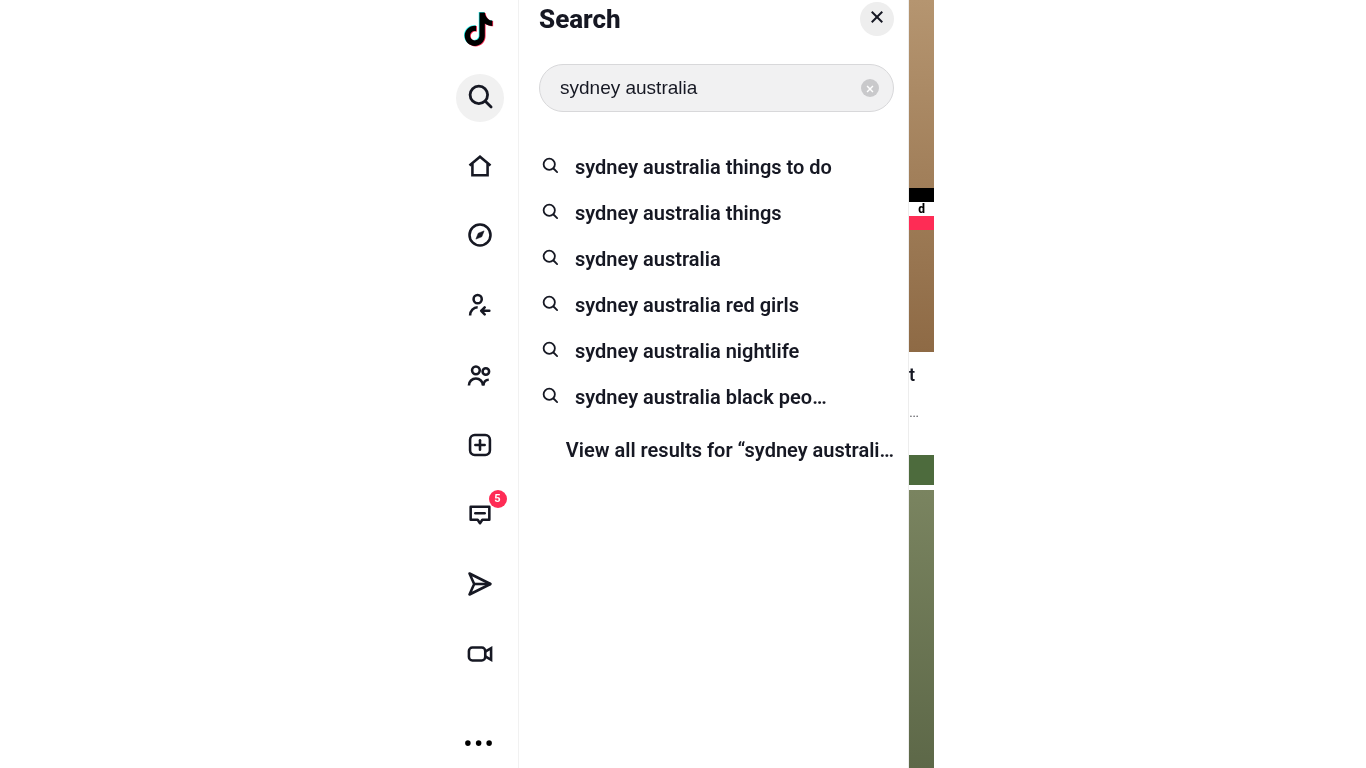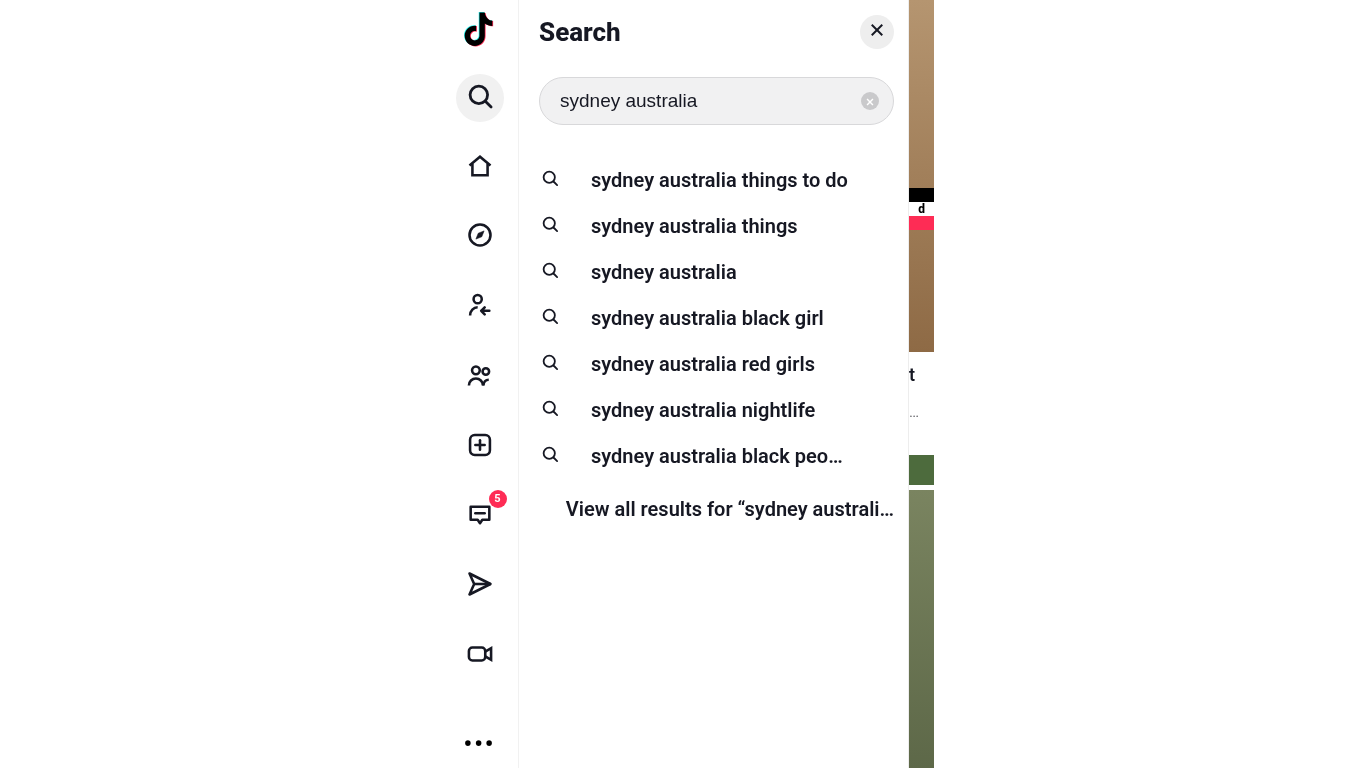--- a/index.html
+++ b/index.html
@@ -72,21 +72,21 @@
   .more-dots {
     font-size: 24px;
     letter-spacing: 2px;
     font-weight: 700;
     line-height: 1;
   }
   .search-panel {
     width: 390px;
     flex-shrink: 0;
     border-right: 1px solid #ededed;
-    padding: 15px 14px 0 20px;
+    padding: 2px 14px 0 20px;
     display: flex;
     flex-direction: column;
   }
   .panel-header {
     display: flex;
     align-items: center;
     justify-content: space-between;
     margin-bottom: 28px;
   }
   .panel-title {
@@ -135,21 +135,21 @@
     flex-shrink: 0;
   }
   .clear-btn svg { width: 10px; height: 10px; }
   .suggestions {
     display: flex;
     flex-direction: column;
   }
   .sugg-item {
     display: flex;
     align-items: center;
-    gap: 32px;
+    gap: 16px;
     padding: 11px 2px;
     cursor: pointer;
   }
   .sugg-icon { flex-shrink: 0; }
   .sugg-icon svg {
     width: 18px;
     height: 18px;
     stroke: #161823;
   }
   .sugg-text {
@@ -343,27 +343,20 @@
               <circle cx="11" cy="11" r="7.5"></circle>
               <line x1="17" y1="17" x2="21.5" y2="21.5" stroke-linecap="round"></line>
             </svg></span>
           <span class="sugg-text">sydney australia</span>
         </div>
         <div class="sugg-item">
           <span class="sugg-icon"><svg viewBox="0 0 24 24" fill="none" stroke="#161823" stroke-width="2.4">
               <circle cx="11" cy="11" r="7.5"></circle>
               <line x1="17" y1="17" x2="21.5" y2="21.5" stroke-linecap="round"></line>
             </svg></span>
-          <span class="sugg-text">sydney australia black girl</span>
-        </div>
-        <div class="sugg-item">
-          <span class="sugg-icon"><svg viewBox="0 0 24 24" fill="none" stroke="#161823" stroke-width="2.4">
-              <circle cx="11" cy="11" r="7.5"></circle>
-              <line x1="17" y1="17" x2="21.5" y2="21.5" stroke-linecap="round"></line>
-            </svg></span>
           <span class="sugg-text">sydney australia red girls</span>
         </div>
         <div class="sugg-item">
           <span class="sugg-icon"><svg viewBox="0 0 24 24" fill="none" stroke="#161823" stroke-width="2.4">
               <circle cx="11" cy="11" r="7.5"></circle>
               <line x1="17" y1="17" x2="21.5" y2="21.5" stroke-linecap="round"></line>
             </svg></span>
           <span class="sugg-text">sydney australia nightlife</span>
         </div>
         <div class="sugg-item">

